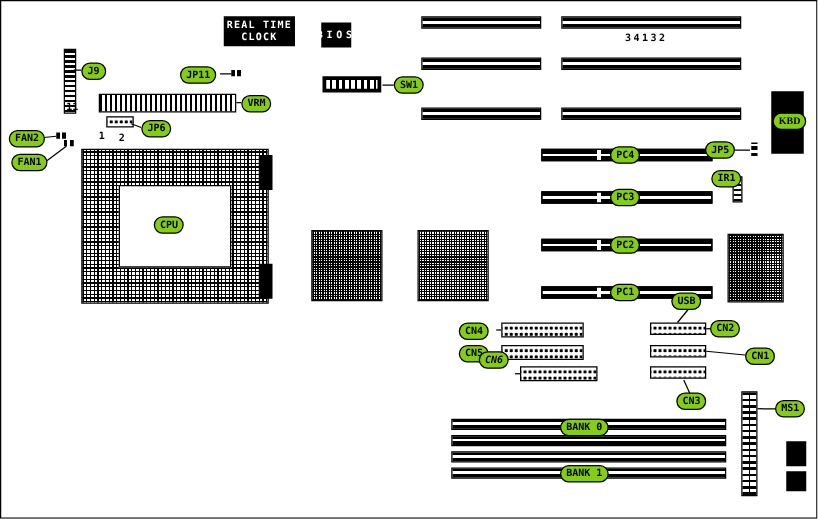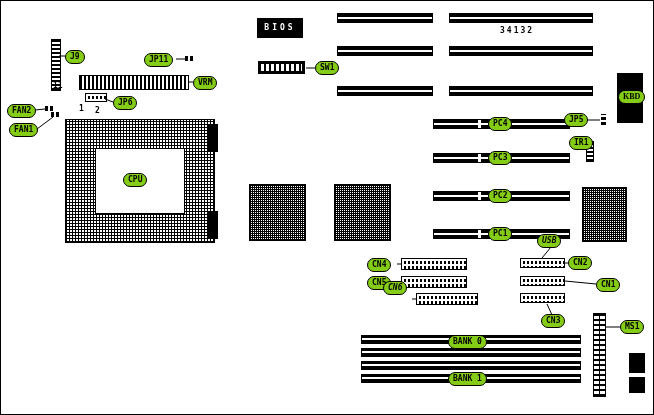--- a/index.html
+++ b/index.html
@@ -119,21 +119,25 @@
   <div class="dothdr" style="left:84px; top:92px; width:22px; height:9px;"></div>
   <div class="pill" style="left:112px; top:95px;">JP6</div>
   <div class="marker" style="left:78px; top:103px;">1</div>
   <div class="marker" style="left:94px; top:105px;">2</div>
 
   <div class="pill" style="left:6px; top:103px;">FAN2</div>
   <div class="pinsh" style="left:44px; top:105px; width:10px; height:5px;"></div>
   <div class="pill" style="left:8px; top:122px;">FAN1</div>
   <div class="pinsh" style="left:50px; top:111px; width:8px; height:5px;"></div>
 
-  <div class="blackbox" style="left:256px; top:17px; width:46px; height:20px; letter-spacing:3px;">
+  <div class="blackbox" style="left:178px; top:12px; width:57px; height:24px;">
+    <span>REAL TIME</span>
+    <span>CLOCK</span>
+  </div>
+  <div class="blackbox" style="left:256px; top:17px; width:24px; height:20px; letter-spacing:3px;">
     <span>BIOS</span>
   </div>
   <div class="dip" style="left:257px; top:60px; width:47px; height:13px;"></div>
   <div class="pill" style="left:314px; top:60px;">SW1</div>
 
   <div class="slotbar" style="left:336px; top:12px; width:96px;"></div>
   <div class="slotbar" style="left:448px; top:12px; width:144px;"></div>
   <div class="slotbar" style="left:336px; top:45px; width:96px;"></div>
   <div class="slotbar" style="left:448px; top:45px; width:144px;"></div>
   <div class="slotbar" style="left:336px; top:85px; width:96px;"></div>
@@ -161,21 +165,21 @@
 
   <div class="pill" style="left:563px; top:112px;">JP5</div>
   <div class="pinsv" style="left:600px; top:113px; width:5px; height:11px;"></div>
   <div class="pill" style="left:568px; top:135px;">IR1</div>
   <div class="vstripe" style="left:585px; top:140px; width:8px; height:21px;"></div>
 
   <div class="chipgrid" style="left:248px; top:183px; width:57px; height:57px;"></div>
   <div class="chipgrid" style="left:333px; top:183px; width:57px; height:57px;"></div>
   <div class="chipgrid" style="left:581px; top:186px; width:45px; height:55px;"></div>
 
-  <div class="pill" style="left:536px; top:233px;font-style:italic;">USB</div>
+  <div class="pill" style="left:536px; top:233px;">USB</div>
 
   <div class="pill" style="left:366px; top:257px;">CN4</div>
   <div class="dothdr" style="left:400px; top:257px; width:66px; height:12px;"></div>
   <div class="pill" style="left:366px; top:275px;">CN5</div>
   <div class="dothdr" style="left:400px; top:275px; width:66px; height:12px;"></div>
   <div class="pill" style="left:382px; top:280px;font-style:italic;">CN6</div>
   <div class="dothdr" style="left:415px; top:292px; width:62px; height:12px;"></div>
 
   <div class="dothdr" style="left:519px; top:257px; width:45px; height:10px;"></div>
   <div class="pill" style="left:567px; top:255px;">CN2</div>

